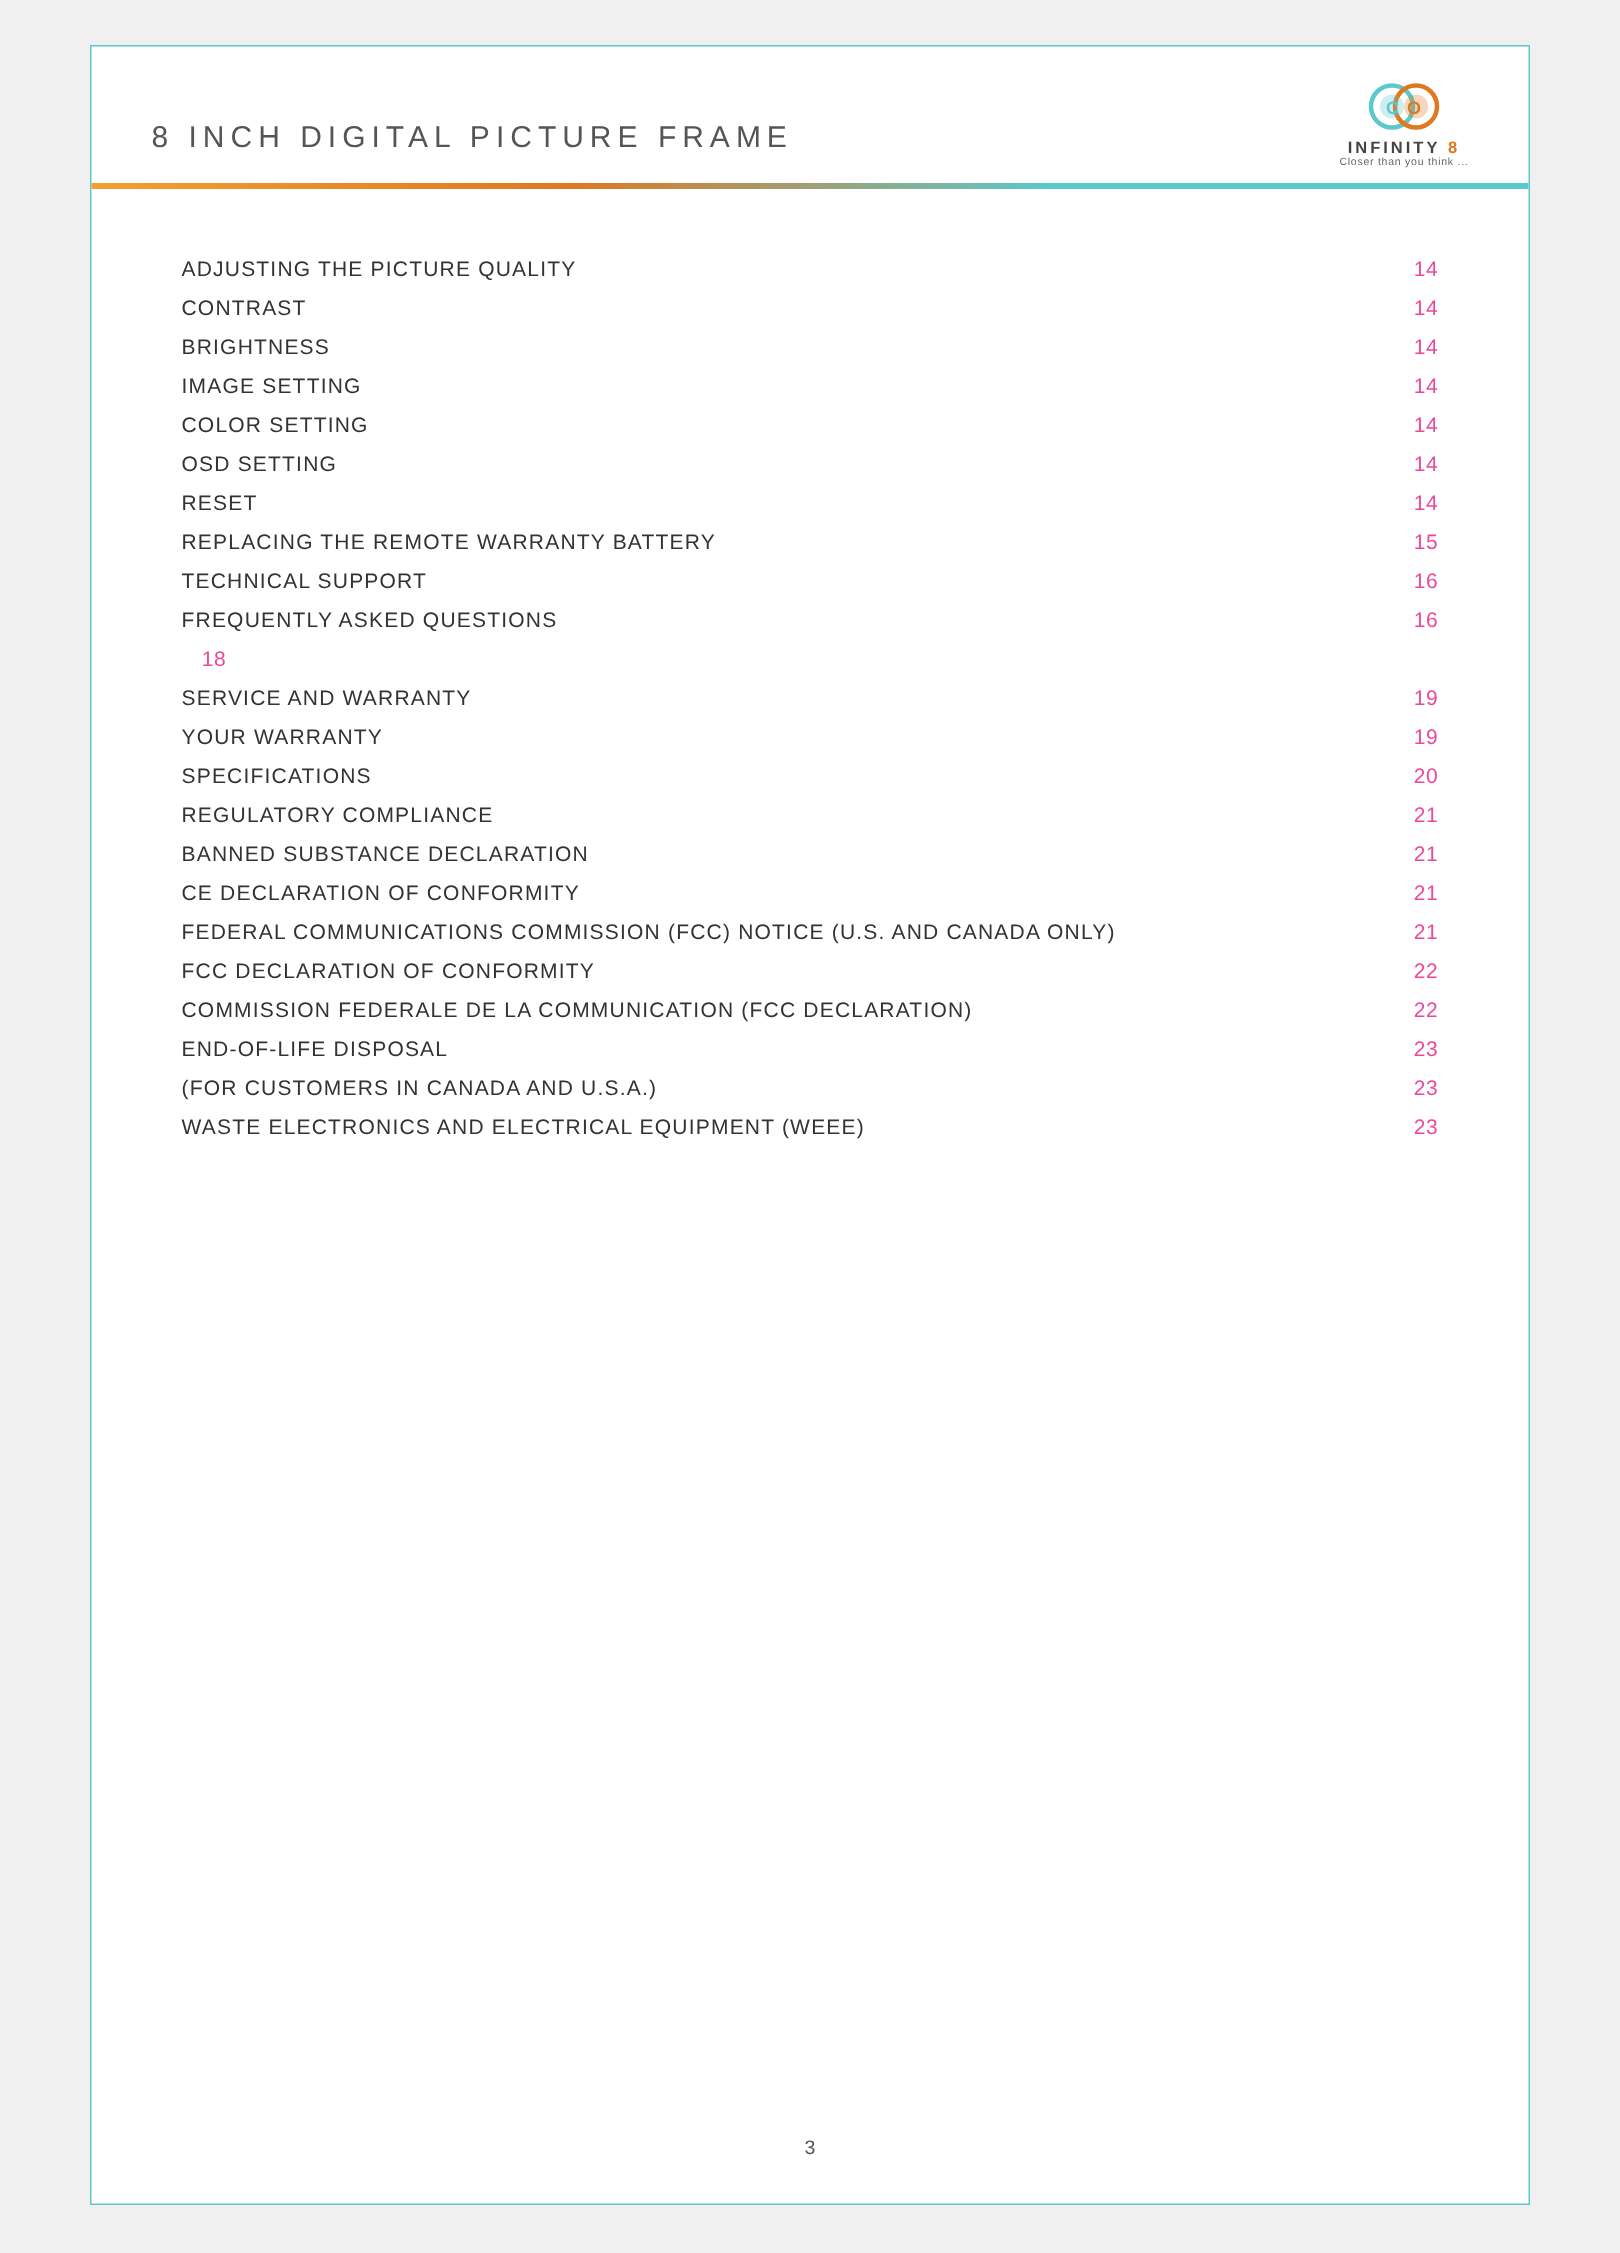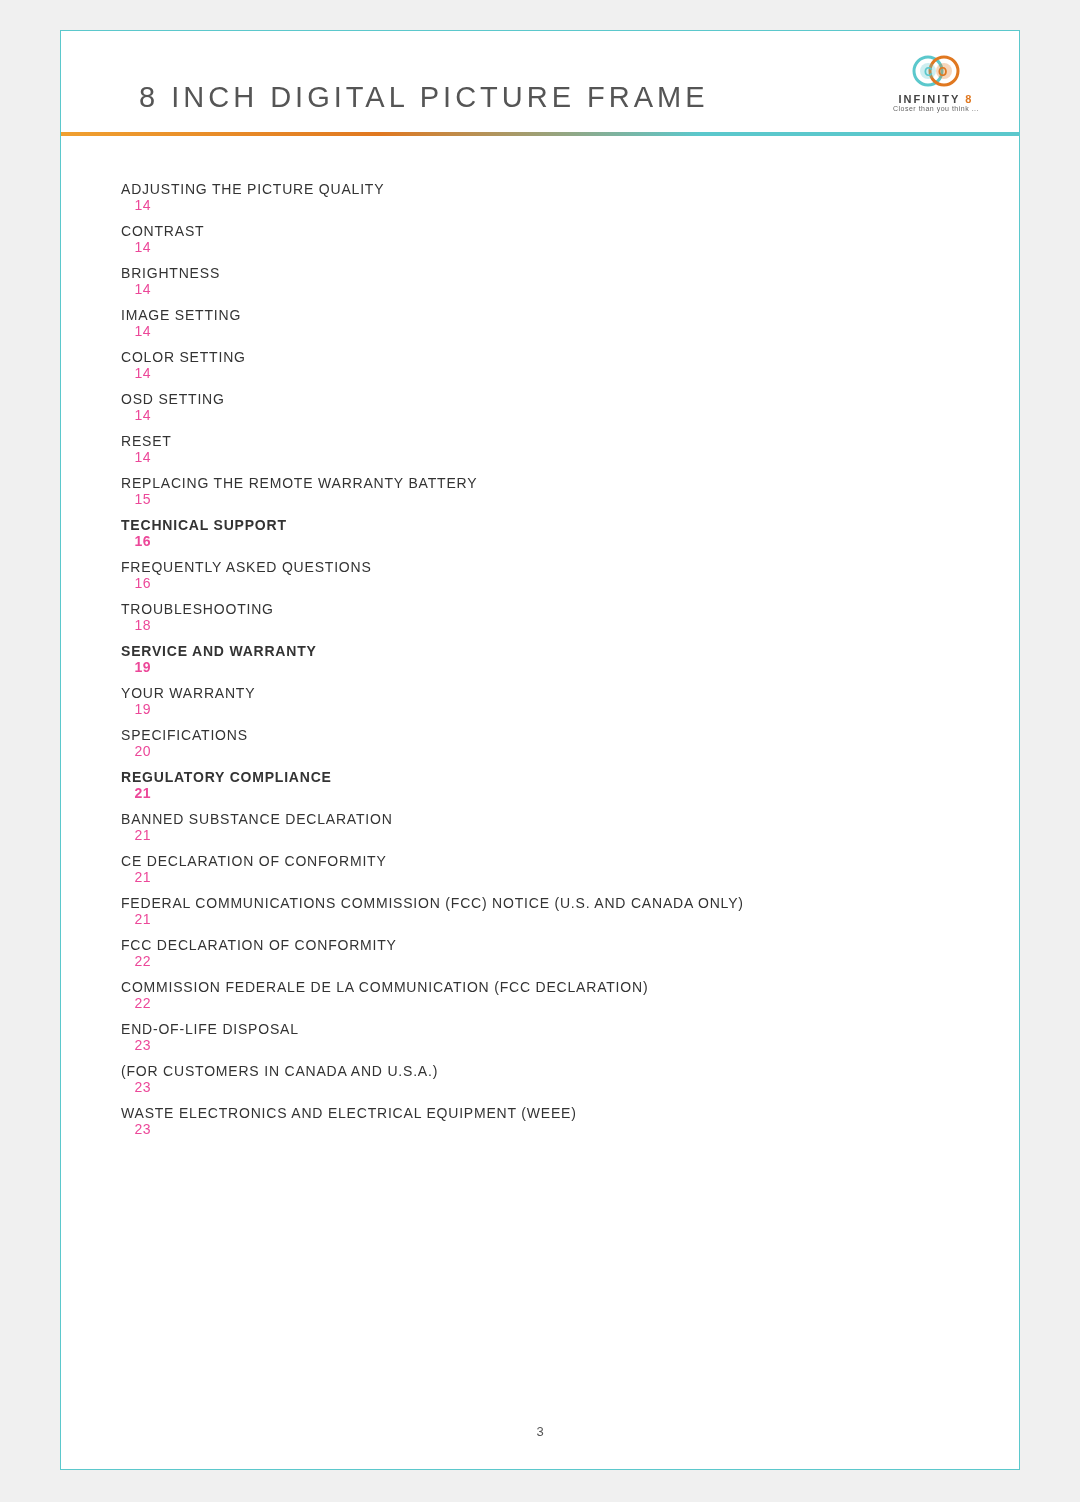--- a/index.html
+++ b/index.html
@@ -77,53 +77,51 @@
     }
 
     .logo-tagline {
       font-size: 7px;
       color: #666;
       letter-spacing: 0.5px;
       text-align: center;
     }
 
     .page-title {
-      font-size: 29px;
+      font-size: 20px;
       font-weight: 300;
       letter-spacing: 4px;
       color: #555;
       text-transform: uppercase;
       padding-top: 20px;
       padding-bottom: 18px;
-      margin-left: 38px;
     }
 
     .title-bar {
       height: 4px;
       background: linear-gradient(to right, #f0a030, #e07820, #5bc8cc, #5bc8cc);
       margin: 0 0 0 0;
     }
 
     .toc-section {
       padding: 40px 60px 60px 60px;
     }
 
     .toc-entry {
       display: flex;
       justify-content: space-between;
       align-items: baseline;
       padding: 5px 0;
       font-size: 14px;
       color: #333;
       letter-spacing: 0.5px;
-      flex-direction: column;
     }
 
     .toc-entry.bold-entry {
-      font-weight: bold;
+      font-weight: normal;
     }
 
     .toc-label {
       flex: 1;
       letter-spacing: 0.8px;
     }
 
     .toc-page {
       min-width: 30px;
       text-align: right;
@@ -206,21 +204,20 @@
         </div>
         <div class="toc-entry bold-entry">
           <span class="toc-label">TECHNICAL SUPPORT</span>
           <span class="toc-page">16</span>
         </div>
         <div class="toc-entry">
           <span class="toc-label">FREQUENTLY ASKED QUESTIONS</span>
           <span class="toc-page">16</span>
         </div>
         <div class="toc-entry">
-          <span class="toc-label">TROUBLESHOOTING</span>
           <span class="toc-page">18</span>
         </div>
         <div class="toc-entry bold-entry">
           <span class="toc-label">SERVICE AND WARRANTY</span>
           <span class="toc-page">19</span>
         </div>
         <div class="toc-entry">
           <span class="toc-label">YOUR WARRANTY</span>
           <span class="toc-page">19</span>
         </div>

